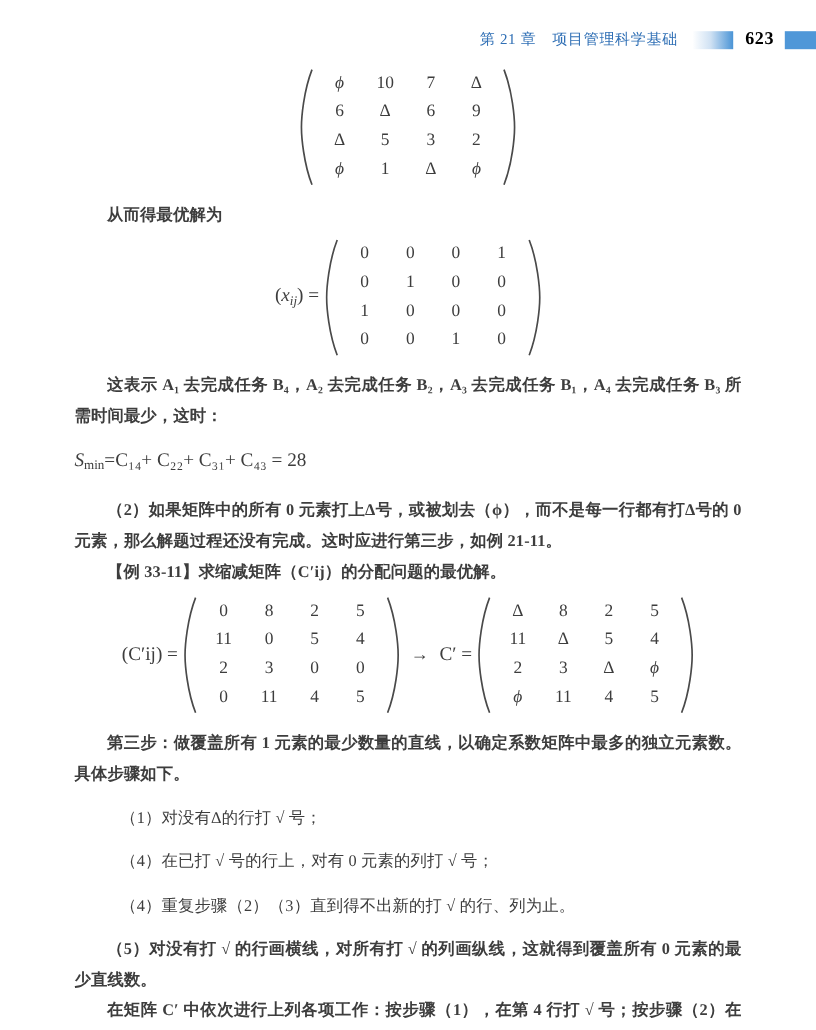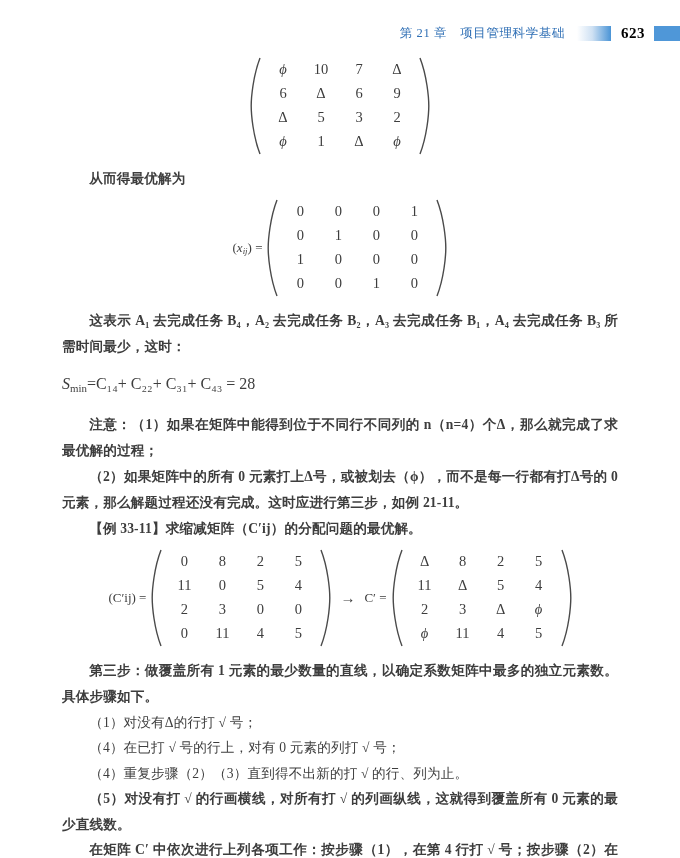--- a/index.html
+++ b/index.html
@@ -68,21 +68,21 @@
     letter-spacing: 0.15px;
     font-weight: bold;
   }
   .para.indent {
     text-indent: 2em;
   }
   .para.tight { line-height: 25.4px; }
   .list-line {
     font-size: 13.6px;
     line-height: 25.4px;
-    margin: 0;
+    margin: 11px;
     text-indent: 2em;
     letter-spacing: 0.15px;
   }
   .gap-s { height: 6px; }
   .gap-m { height: 10px; }
 
   i.math { font-family: "Liberation Serif", serif; font-style: italic; }
   sub.sm { font-size: 0.68em; vertical-align: -0.28em; }
 
   
@@ -92,21 +92,21 @@
     justify-content: center;
     font-size: 14px;
     margin: 0;
   }
   .eq-inline {
     display: flex;
     align-items: center;
     gap: 5px;
   }
   .eq-label {
-    font-size: 13px;
+    font-size: 16px;
     white-space: nowrap;
   }
   .eq-arrow { font-size: 15px; padding: 0 4px; }
 
   
   .matrix {
     display: inline-flex;
     align-items: stretch;
     position: relative;
   }
@@ -229,21 +229,20 @@
   <p class="para indent">这表示 A₁ 去完成任务 B₄，A₂ 去完成任务 B₂，A₃ 去完成任务 B₁，A₄ 去完成任务 B₃ 所需时间最少，这时：</p>
 
   <div class="gap-s"></div>
 
   <div class="formula-center">
     <i class="math">S</i><sub class="sm">min</sub><span>=C₁₄+ C₂₂+ C₃₁+ C₄₃ = 28</span>
   </div>
 
   <div class="gap-s"></div>
 
-  <p class="para indent">注意：（1）如果在矩阵中能得到位于不同行不同列的 n（n=4）个Δ，那么就完成了求最优解的过程；</p>
   <p class="para indent">（2）如果矩阵中的所有 0 元素打上Δ号，或被划去（ϕ），而不是每一行都有打Δ号的 0 元素，那么解题过程还没有完成。这时应进行第三步，如例 21-11。</p>
   <p class="para indent">【例 33-11】求缩减矩阵（C′ij）的分配问题的最优解。</p>
 
   <div class="gap-s"></div>
 
   <div class="equation">
     <span class="eq-inline">
       <span class="eq-label">(C′ij) =</span>
       <span class="matrix">
         <span class="paren">

